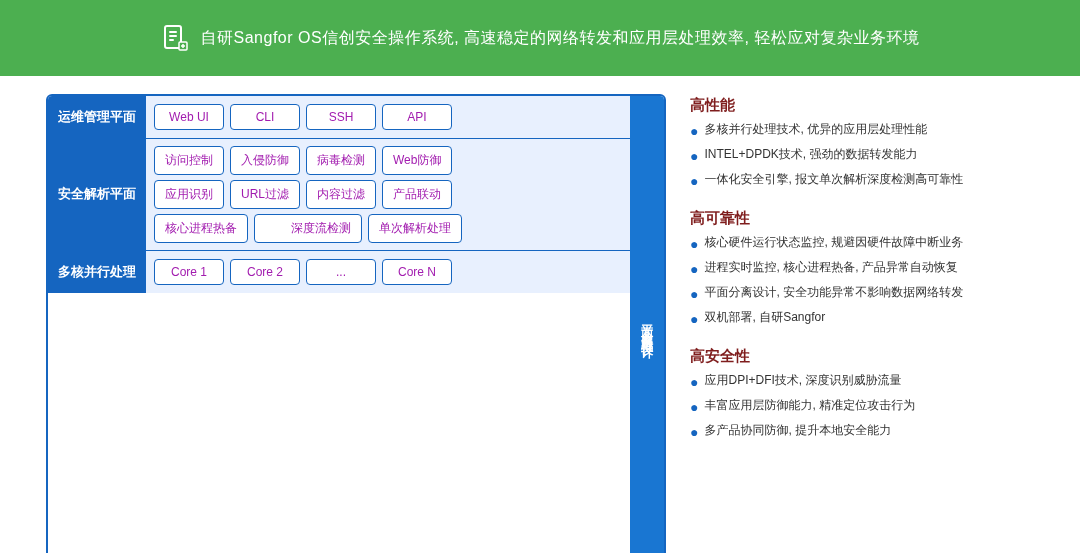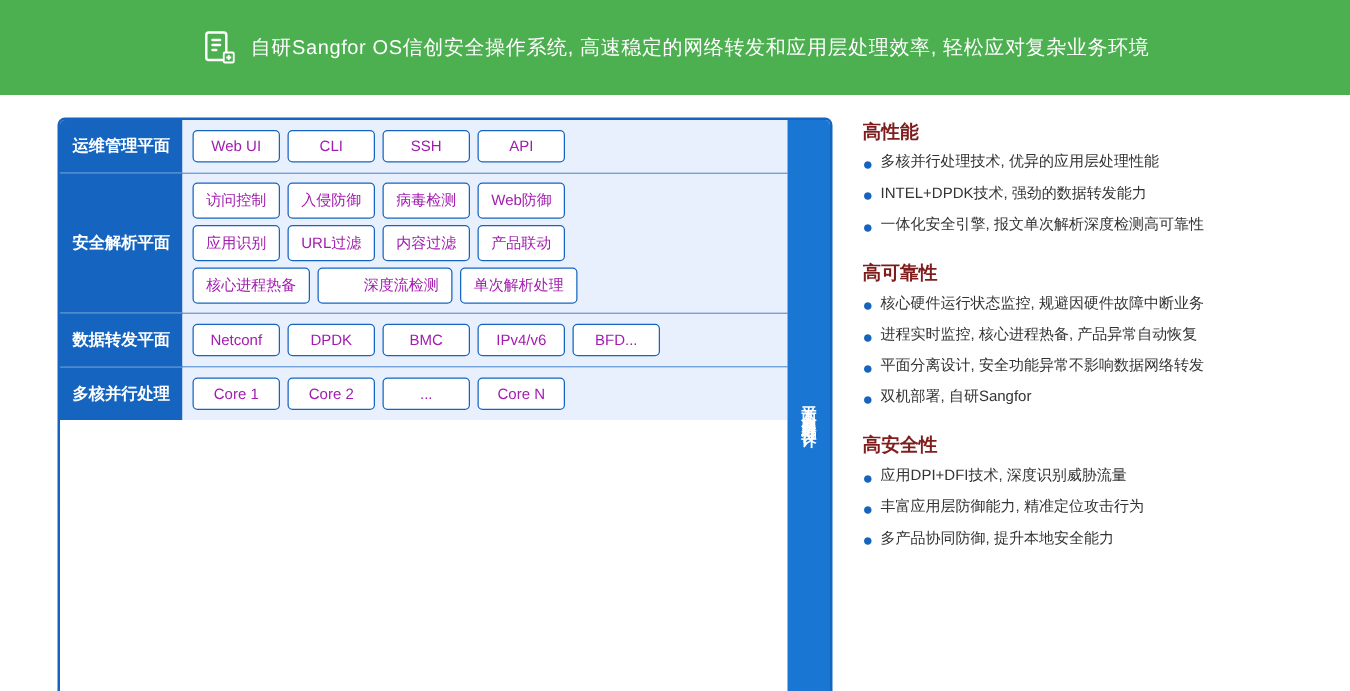--- a/index.html
+++ b/index.html
@@ -233,30 +233,20 @@
             <div class="cell">产品联动</div>
           </div>
           <div class="row-cells-line">
             <div class="cell" style="min-width:90px;">核心进程热备</div>
             <div class="cell" style="min-width:90px;padding-left:36px;">深度流检测</div>
             <div class="cell" style="min-width:90px;">单次解析处理</div>
           </div>
         </div>
       </div>
 
-      <div class="diagram-row">
-        <div class="row-label">数据转发平面</div>
-        <div class="row-cells">
-          <div class="cell">Netconf</div>
-          <div class="cell">DPDK</div>
-          <div class="cell">BMC</div>
-          <div class="cell">IPv4/v6</div>
-          <div class="cell">BFD...</div>
-        </div>
-      </div>
 
       <div class="diagram-row">
         <div class="row-label">多核并行处理</div>
         <div class="row-cells">
           <div class="cell">Core 1</div>
           <div class="cell">Core 2</div>
           <div class="cell">...</div>
           <div class="cell">Core N</div>
         </div>
       </div>

